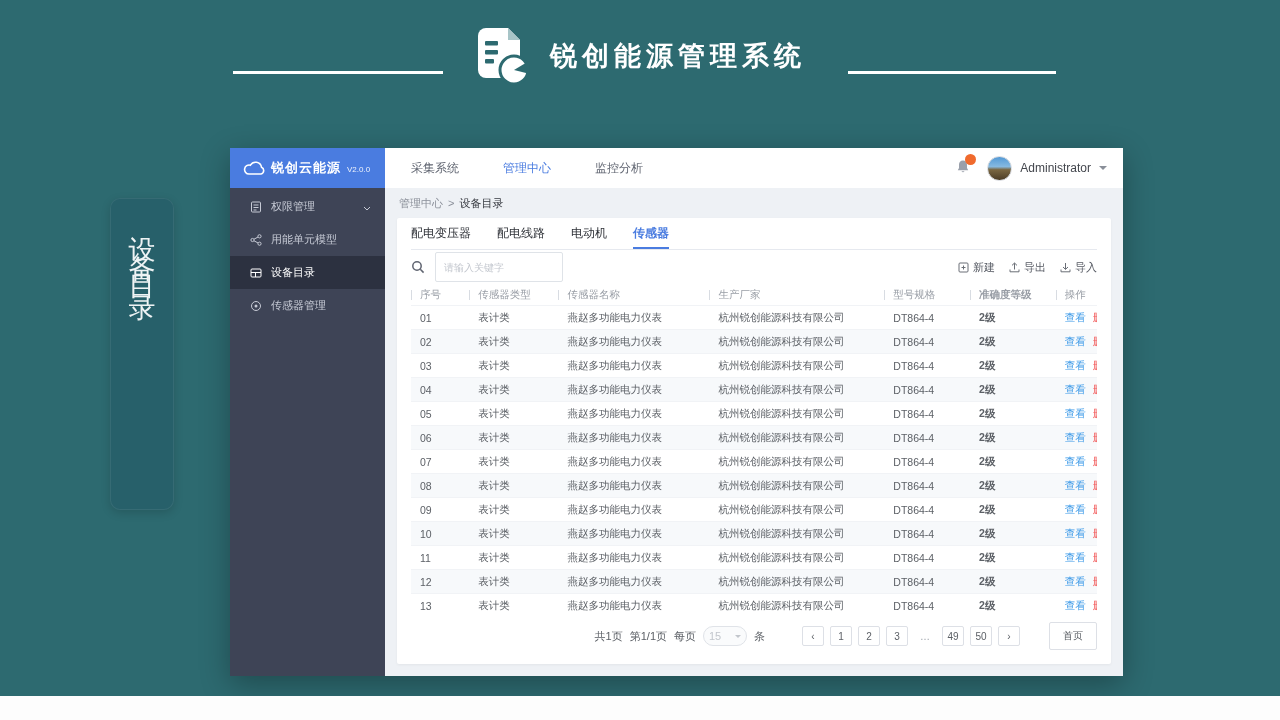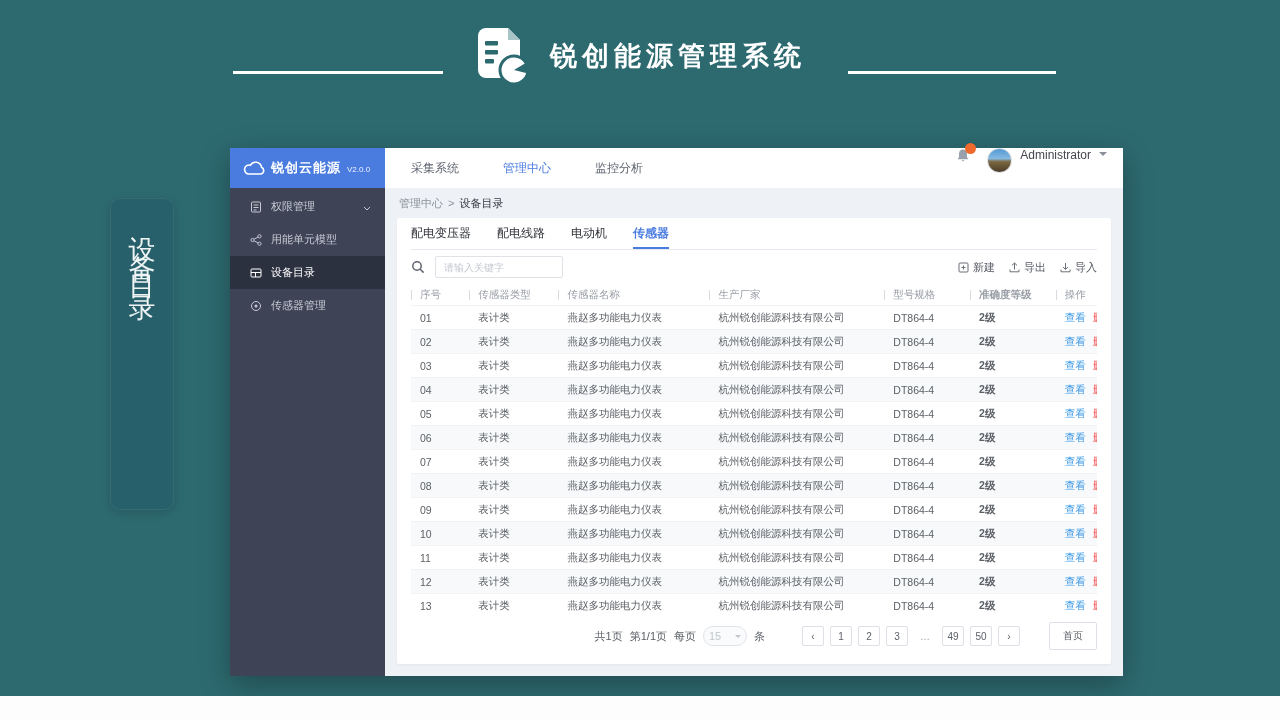--- a/index.html
+++ b/index.html
@@ -20,21 +20,21 @@
 
   
   .app-window { position:absolute; left:230px; top:148px; width:893px; height:528px; background:#eef1f5; box-shadow:0 8px 28px rgba(0,0,0,.30); display:flex; flex-direction:column; }
   .win-header { flex:0 0 40px; background:#fff; display:flex; align-items:stretch; }
   .logo { width:155px; flex:0 0 155px; background:#4a7ce0; color:#fff; display:flex; align-items:center; gap:6px; padding-left:13px; }
   .logo-name { font-size:13px; font-weight:bold; letter-spacing:1px; }
   .logo-ver { font-size:8px; opacity:.9; margin-top:3px; }
   .top-nav { display:flex; align-items:center; gap:44px; padding-left:26px; font-size:12px; color:#5f6470; }
   .nav-item { cursor:pointer; }
   .nav-item.active { color:#4a7ce0; }
-  .user-area { margin-left:auto; display:flex; align-items:flex-start; gap:8px; padding-right:16px; font-size:12px; color:#43464d; }
+  .user-area { margin-left:auto; display:flex; align-items:center; gap:8px; padding-right:16px; font-size:12px; color:#43464d; }
   .bell-wrap { position:relative; margin-right:8px; cursor:pointer; }
   .badge { position:absolute; top:-5px; right:-5px; width:11px; height:11px; background:#f06a2d; border-radius:50%; }
   .avatar { width:25px; height:25px; border-radius:50%; border:1px solid #d8dbe0; background:linear-gradient(180deg,#539ad6 0%,#86b9e0 42%,#7a6742 55%,#4c3c26 100%); cursor:pointer; }
   .caret-down { width:0; height:0; border:4px solid transparent; border-top-color:#8a8f99; margin-top:4px; }
 
   .win-body { flex:1; display:flex; min-height:0; }
   .sidebar { flex:0 0 155px; background:#3e4456; padding-top:2px; }
   .side-item { height:33px; display:flex; align-items:center; gap:9px; padding-left:20px; color:#c6cad5; font-size:11px; cursor:pointer; }
   .side-item.active { background:#2c3140; color:#fff; }
   .side-item .chev { margin-left:auto; margin-right:14px; }
@@ -43,21 +43,21 @@
   .content { flex:1; min-width:0; padding:0 12px; display:flex; flex-direction:column; }
   .breadcrumb { height:30px; display:flex; align-items:center; gap:5px; font-size:11px; color:#8a8f99; padding-left:2px; }
   .breadcrumb .current { color:#35383f; }
 
   .card { background:#fff; flex:1; margin-bottom:12px; padding:0 14px; display:flex; flex-direction:column; box-shadow:0 1px 3px rgba(0,0,0,.05); border-radius:2px; }
   .tabs { flex:0 0 32px; display:flex; gap:26px; border-bottom:1px solid #e6e9ef; }
   .tab { font-size:12px; color:#2f3238; display:flex; align-items:center; border-bottom:2px solid transparent; cursor:pointer; padding-top:1px; }
   .tab.active { color:#4a7ce0; border-bottom-color:#4a7ce0;font-weight:bold; }
 
   .toolbar { flex:0 0 34px; display:flex; align-items:center; }
-  .search-input { width:128px; height:22px; border:1px solid #dfe3e8; border-radius:2px; font-size:10px; padding:0 8px; color:#333; margin-left:10px; outline:none; font-family:inherit; }
+  .search-input { width:128px; height:30px; border:1px solid #dfe3e8; border-radius:2px; font-size:10px; padding:0 8px; color:#333; margin-left:10px; outline:none; font-family:inherit; }
   .search-input::placeholder { color:#c4c8cf; }
   .toolbar-actions { margin-left:auto; display:flex; gap:14px; align-items:flex-start; font-size:11px; color:#565a63; }
   .tool-btn { display:flex; align-items:center; gap:4px; cursor:pointer; }
 
   .thead { flex:0 0 21px; display:flex; align-items:center; font-size:10.5px; color:#999ea6; }
   .th { position:relative; padding-left:9px; white-space:nowrap; }
   .th::before { content:''; position:absolute; left:0; top:50%; transform:translateY(-50%); width:1px; height:10px; background:#d8dce2; }
   .tbody { flex:0 0 312px; display:flex; flex-direction:column; }
   .trow { flex:0 0 24px; display:flex; align-items:center; font-size:10.5px; color:#5c6066; border-top:1px solid #f1f3f6; }
   .trow:nth-child(even) { background:#f7f9fb; }

